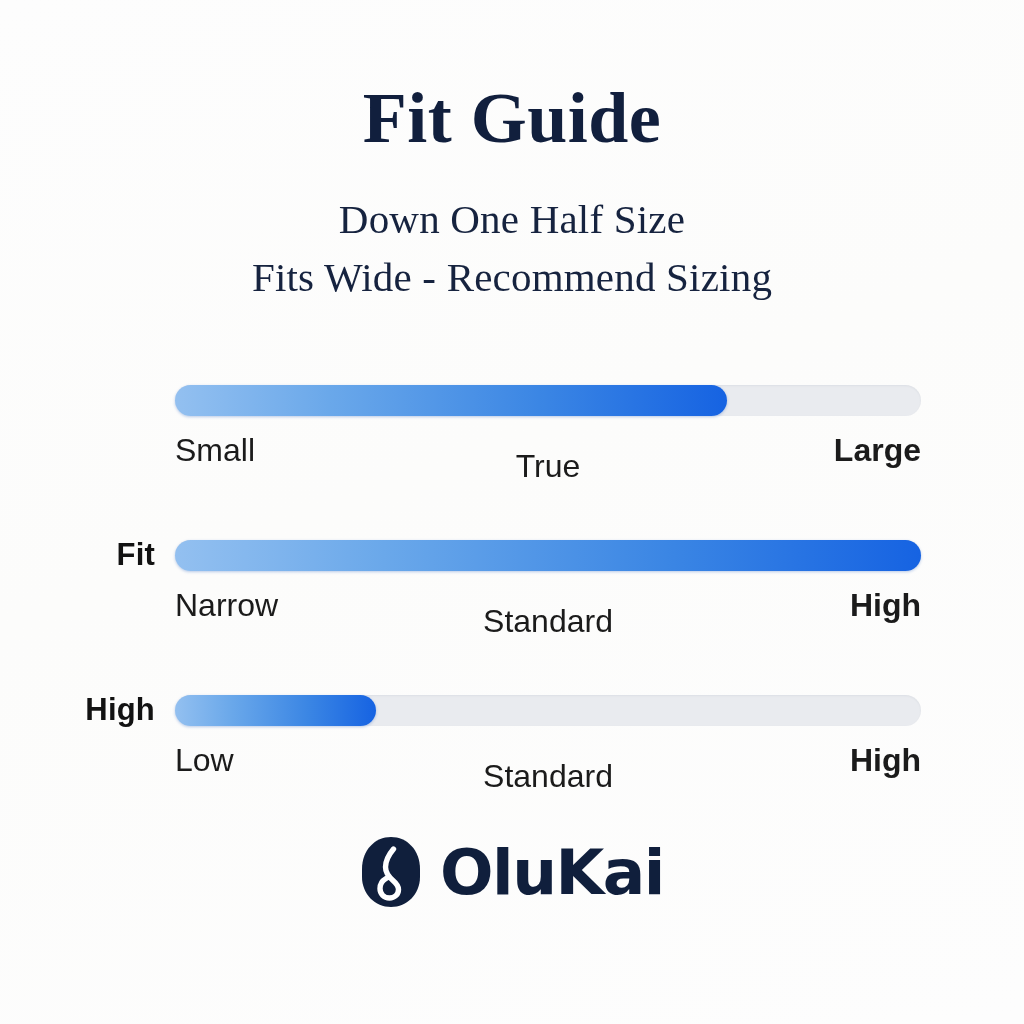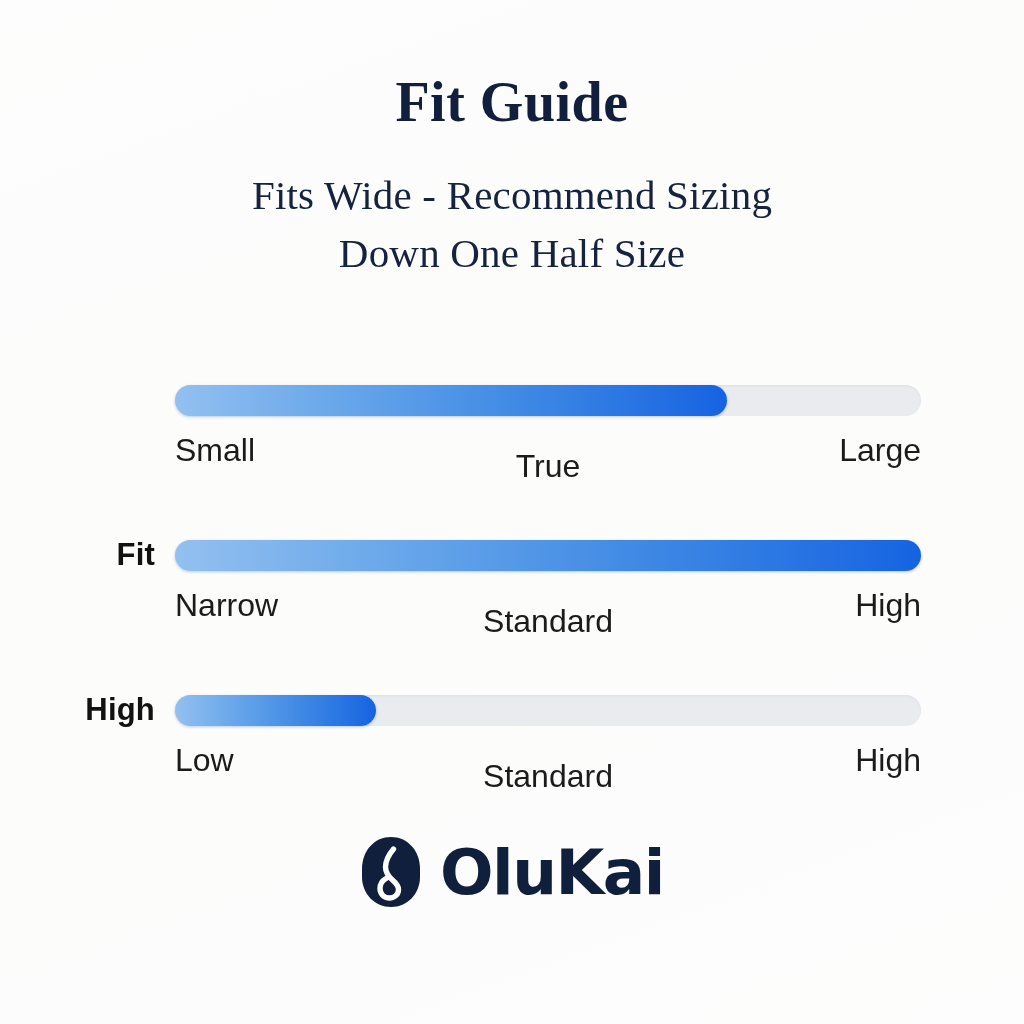--- a/index.html
+++ b/index.html
@@ -27,25 +27,25 @@
     position: absolute;
     left: 0;
     top: 74px;
     width: 1024px;
     text-align: center;
   }
 
   #title {
     font-family: "Liberation Serif", serif;
     font-weight: bold;
-    font-size: 56px;
+    font-size: 72px;
     line-height: 1.0;
     letter-spacing: 0.5px;
     color: #111f3d;
-    margin: 0;
+    margin: 8px;
     padding: 0;
   }
 
   #subtitle {
     margin: 0;
     padding: 0;
     margin-top: 36px;
     font-family: "Liberation Serif", serif;
     font-weight: normal;
     font-size: 41px;
@@ -120,21 +120,21 @@
     position: absolute;
     top: 0;
     font-family: "Liberation Sans", sans-serif;
     font-weight: normal;
     font-size: 32px;
     color: #1b1b1b;
     white-space: nowrap;
   }
   .scale .s-left   { left: 0; }
   .scale .s-mid    { left: 50%; transform: translateX(-50%); margin-top: 16px; }
-  .scale .s-right  { right: 0; }
+  .scale .s-right  { right: 0; font-weight: bold; }
 
   
   #logo {
     position: absolute;
     left: 0;
     top: 836px;
     width: 1024px;
     display: flex;
     align-items: center;
     justify-content: center;
@@ -153,22 +153,22 @@
   }
 </style>
 </head>
 <body>
 
 <div id="card">
 
   <div id="header">
     <h1 id="title">Fit Guide</h1>
     <p id="subtitle">
+      <span class="sub-line">Down One Half Size</span>
       <span class="sub-line">Fits Wide - Recommend Sizing</span>
-      <span class="sub-line">Down One Half Size</span>
     </p>
   </div>
 
   <div id="rows">
 
     <div class="row">
       <div class="track-wrap">
         <div class="track">
           <div class="fill" style="width: 74%;"></div>
         </div>

